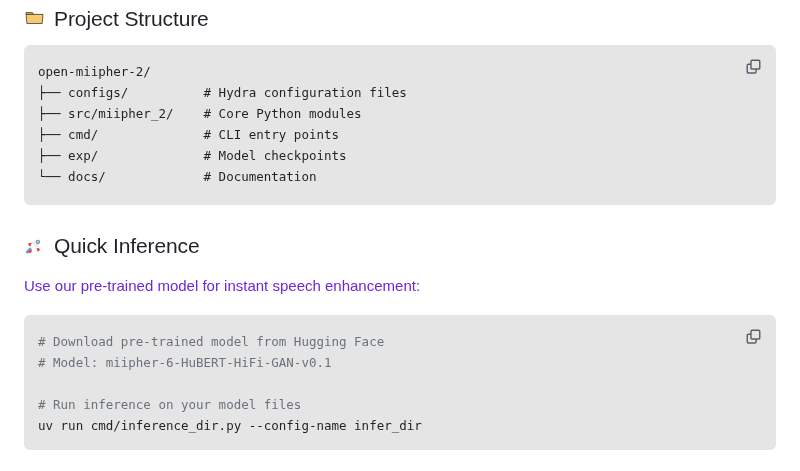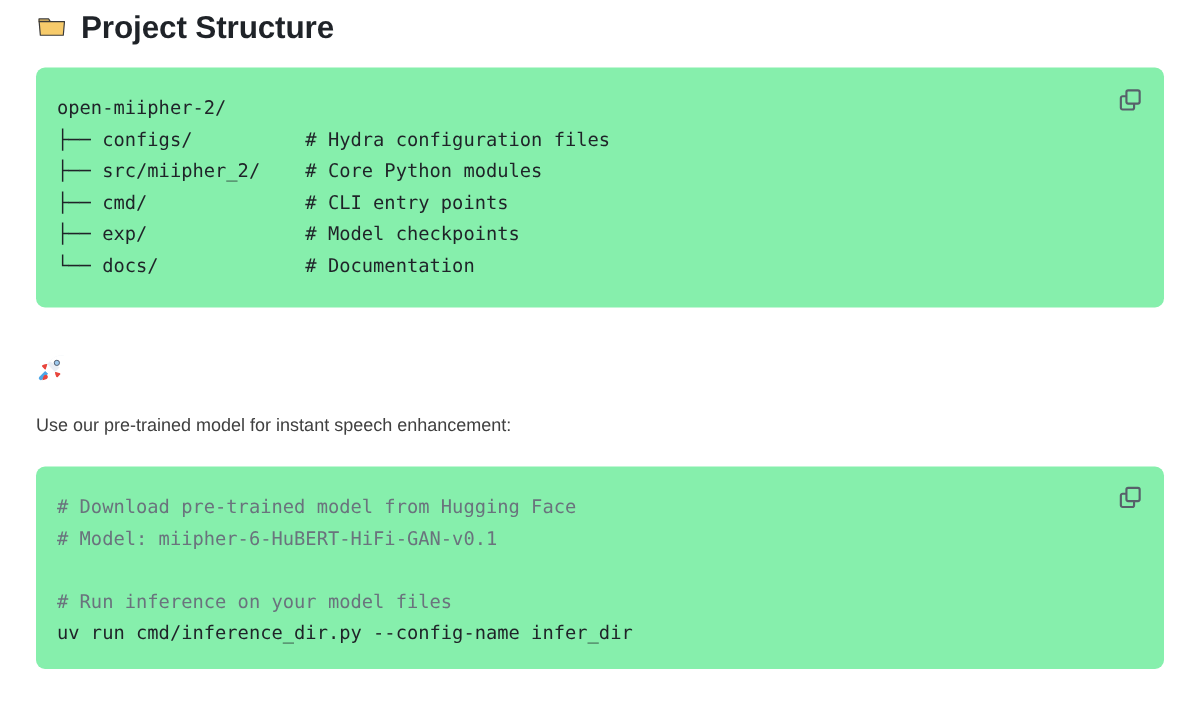--- a/index.html
+++ b/index.html
@@ -30,36 +30,36 @@
     gap: 9px;
     padding-left: 24px;
     font-size: 21px;
     font-weight: 600;
     letter-spacing: -0.1px;
     color: #1f2328;
     line-height: 1;
   }
   .section-heading .heading-text {
     font-size: 21px;
-    font-weight: 700;
+    font-weight: 400;
   }
 
   
   .emoji-icon {
     width: 21px;
     height: 21px;
     flex: 0 0 21px;
     display: block;
   }
 
   
   .code-block {
     position: relative;
     margin: 0 24px;
-    background: #86efac;
+    background: #e5e5e5;
     border-radius: 6px;
     padding: 16px 14px 14px 14px;
   }
   .code-block pre {
     margin: 0;
     font-family: "DejaVu Sans Mono", "Liberation Mono", monospace;
     font-size: 12.5px;
     line-height: 21px;
     color: #1f2328;
     white-space: pre;
@@ -82,23 +82,23 @@
     background: transparent;
     padding: 0;
     cursor: pointer;
     border-radius: 4px;
   }
   .copy-btn svg { display: block; }
 
   
   .paragraph {
     padding: 0 24px;
-    font-size: 12px;
+    font-size: 15px;
     line-height: 1.55;
-    color: #404040;
+    color: #6d28d9;
   }
 
   
   .h1-block { padding-top: 8px; }
   .gap-a { height: 16px; }
   .gap-b { height: 30px; }
   .gap-c { height: 18px; }
   .gap-d { height: 18px; }
 </style>
 </head>
@@ -147,20 +147,21 @@
           <path d="M6.2 17.5c-.9.9-1.3 3.6-1.3 3.6s2.7-.4 3.6-1.3c.7-.7.7-1.8 0-2.4-.6-.6-1.6-.6-2.3.1z" fill="#e8453c"></path>
           <path d="M21.2 2.4c-3.6-.6-7.1.6-9.5 3.1L8.5 8.8l6.0 6.0 3.3-3.2c2.5-2.5 3.8-6.0 3.4-9.2z" fill="#e9eef5"></path>
           <path d="M21.2 2.4c-3.6-.6-7.1.6-9.5 3.1l-1.2 1.2 7.9 5.0 .4-.4c2.5-2.5 3.8-6.0 2.4-8.9z" fill="#ffffff"></path>
           <circle cx="15.9" cy="7.9" r="2.0" fill="#9dc9ee" stroke="#4a5568" stroke-width="0.7"></circle>
           <path d="M8.6 8.8 5.2 9.6c-.6.1-.8.9-.4 1.3l2.2 2.2" fill="#e8453c"></path>
           <path d="M14.5 14.8l.8 3.4c.1.6.9.8 1.3.4l2.1-2.2" fill="#e8453c"></path>
           <path d="M8.5 8.8 6.0 9.4c-.7.2-1.0 1.1-.5 1.6l1.9 1.9z" fill="#e8453c"></path>
           <path d="M14.5 14.8l.6 2.5c.2.7 1.1 1.0 1.6.5l1.9-1.9z" fill="#e8453c"></path>
         </svg>
       </span>
+      <span class="heading-text">Quick Inference</span>
     </div>
   </div>
 
   <div class="gap-c"></div>
 
   <div class="paragraph">Use our pre-trained model for instant speech enhancement:</div>
 
   <div class="gap-d"></div>
 
   <div class="code-block" style="height:135px;">

